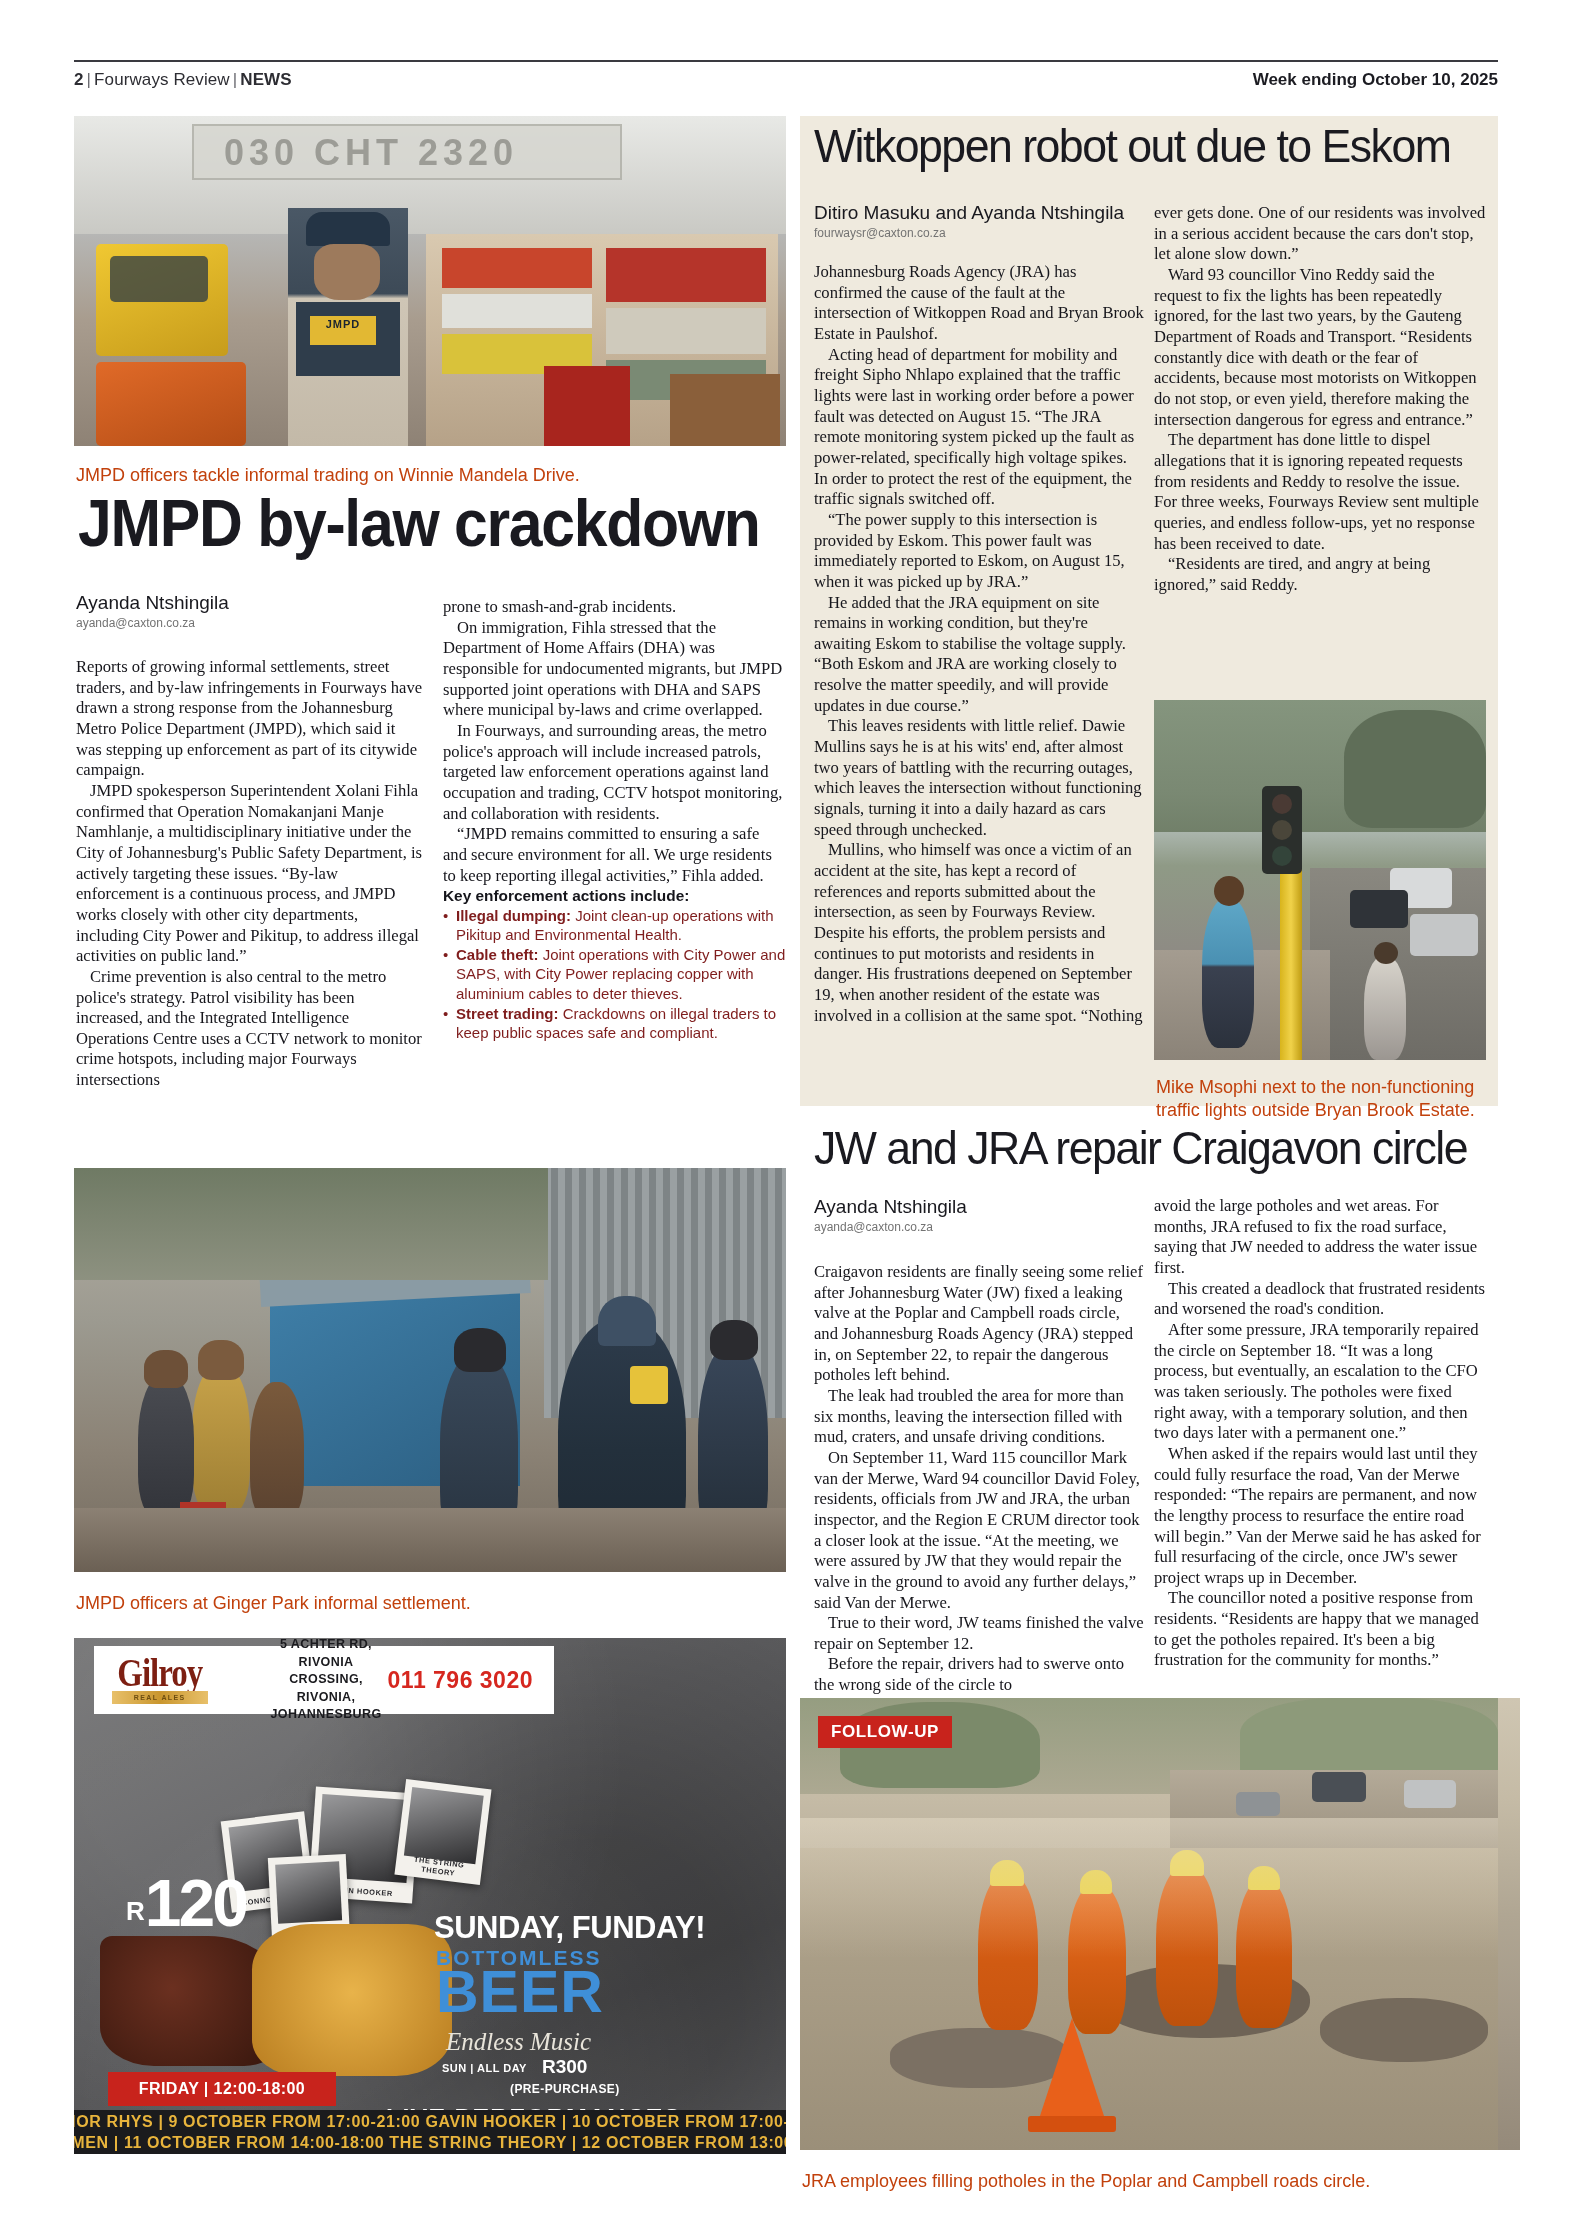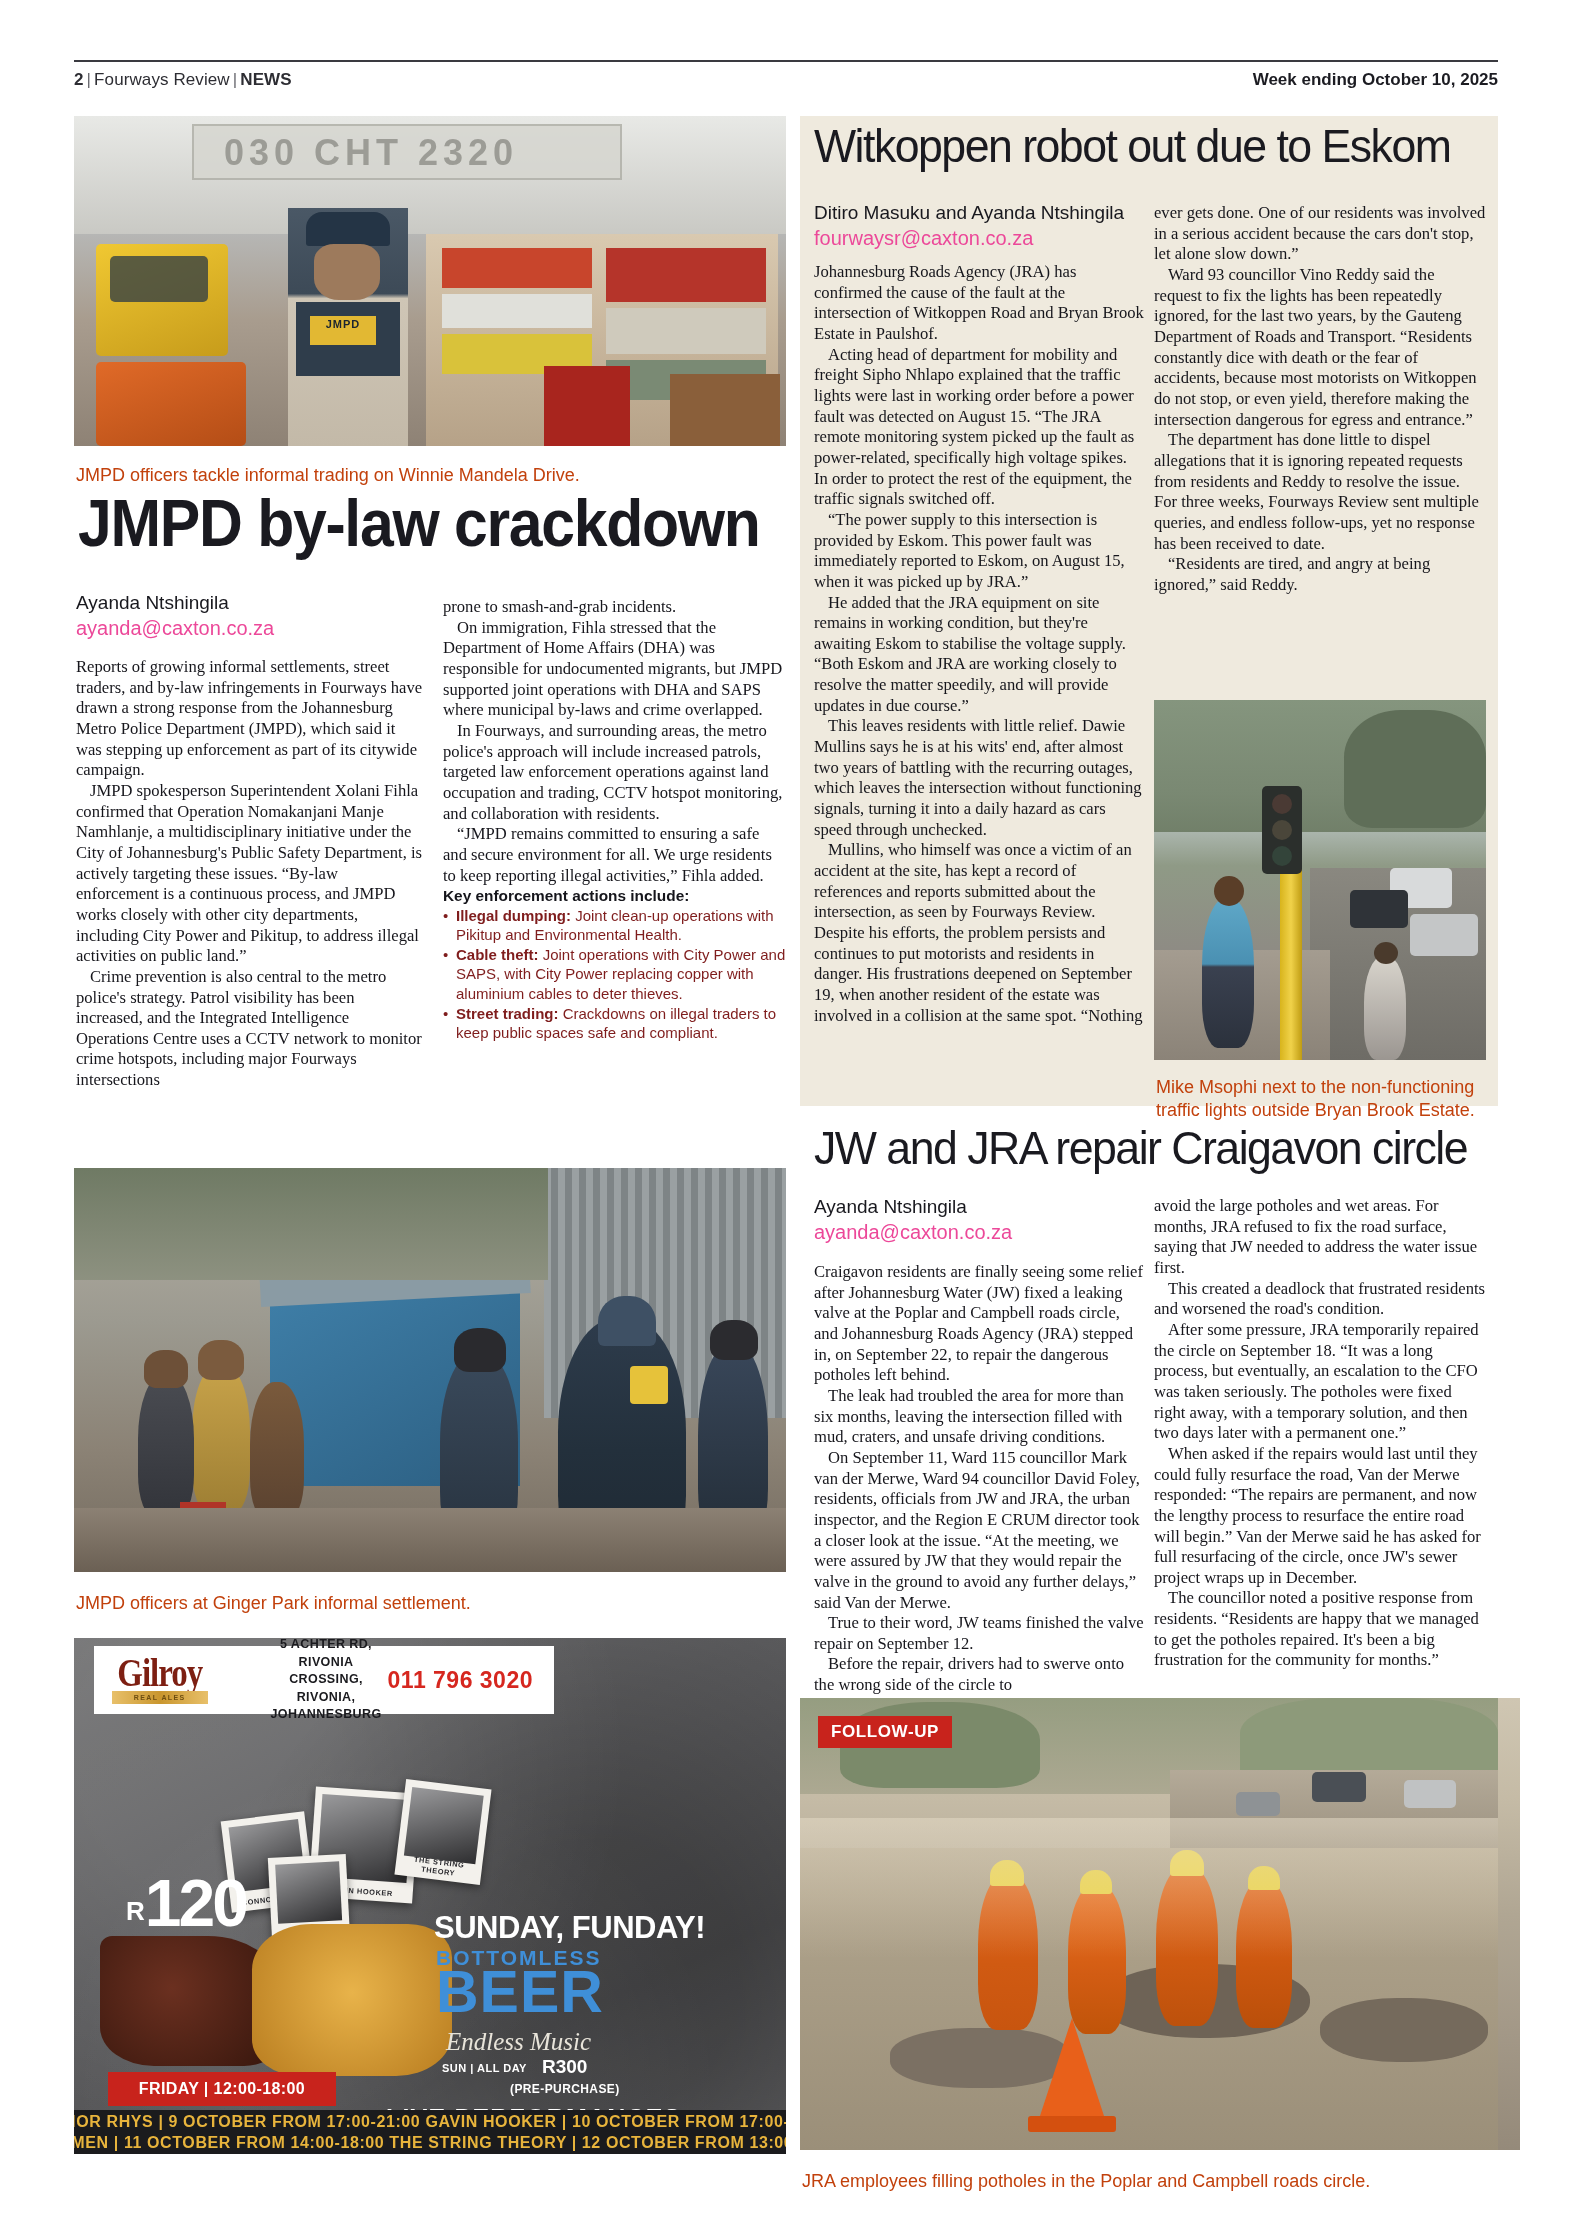--- a/index.html
+++ b/index.html
@@ -89,22 +89,22 @@
   .byline { position: absolute; }
   .byline .nm {
     font-family: "Liberation Sans", sans-serif;
     font-size: 19px;
     color: #18181e;
     line-height: 1.2;
     white-space: nowrap;
   }
   .byline .em {
     font-family: "Liberation Sans", sans-serif;
-    font-size: 20px;
-    color: #ec4899;
+    font-size: 12px;
+    color: #737373;
     line-height: 1.35;
     white-space: nowrap;
   }
 
   
   .col {
     position: absolute;
     font-family: "Liberation Serif", serif;
     font-size: 16.6px;
     line-height: 1.245;

